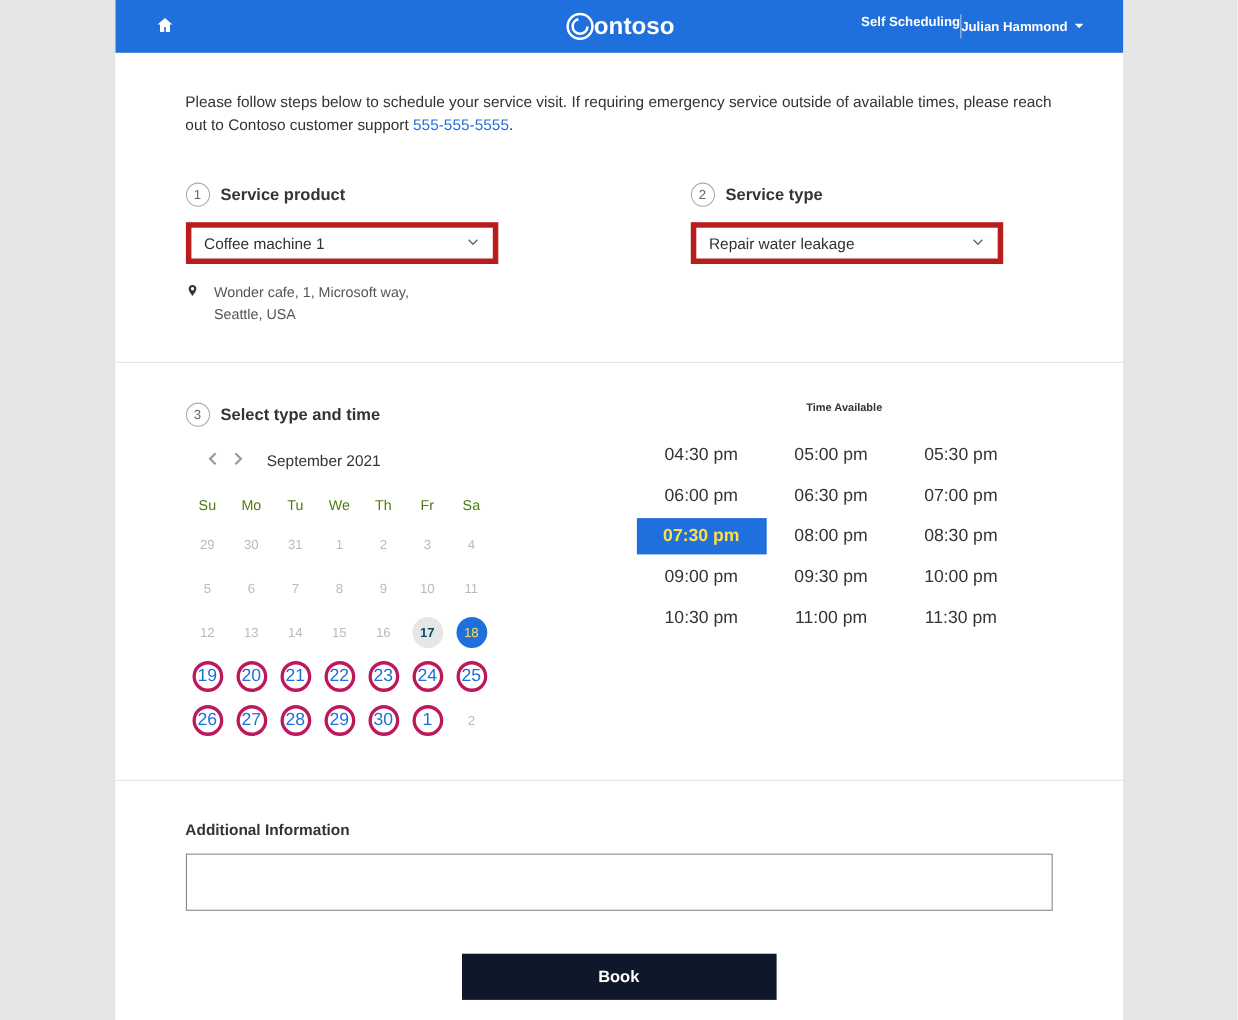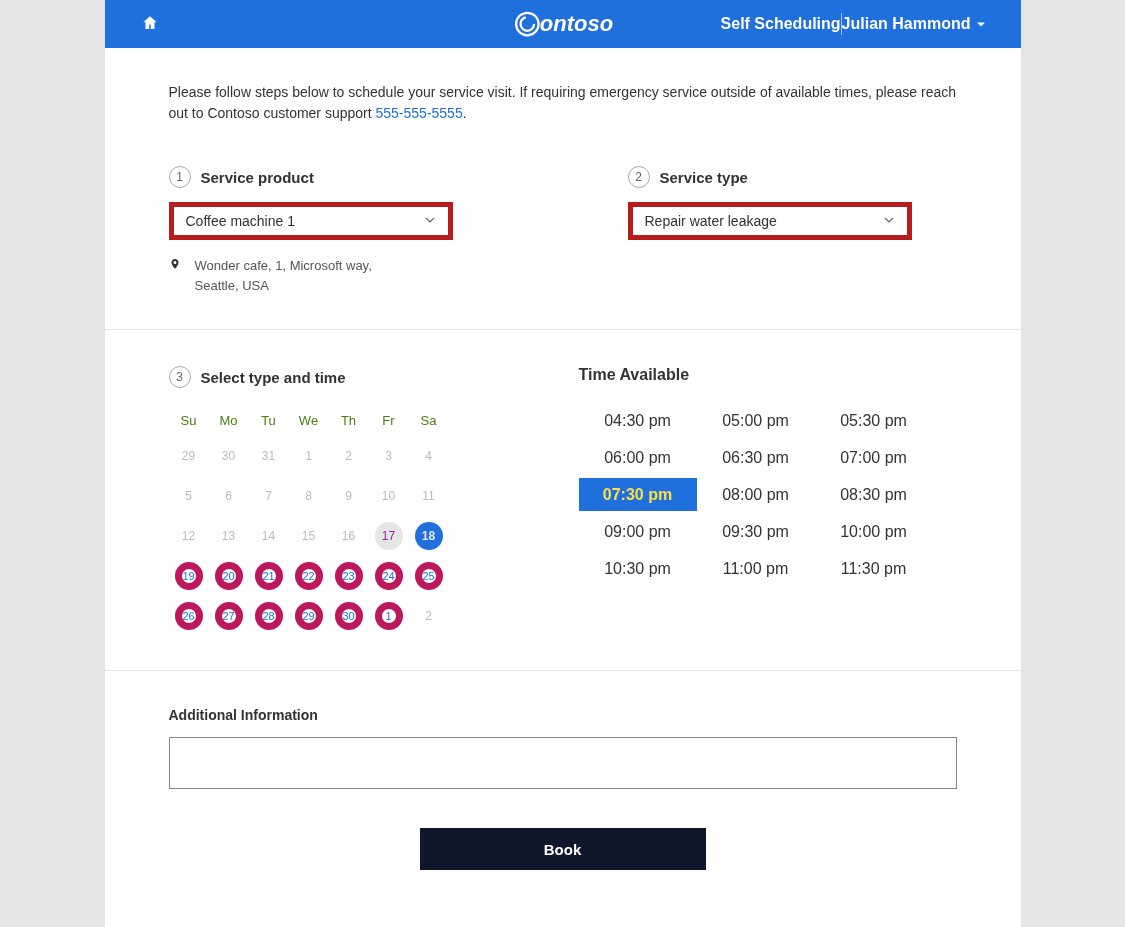--- a/index.html
+++ b/index.html
@@ -26,28 +26,26 @@
   }
   .home-icon { cursor: pointer; }
   .logo {
     position: absolute;
     left: 50%;
     transform: translateX(-50%);
     display: flex;
     align-items: center;
     font-size: 22px;
     font-weight: 600;
-    font-style: italic;
   }
   .logo svg { margin-right: -2px; }
   .header-right {
     margin-left: auto;
     display: flex;
-    align-items: center;
-    font-size: 16px;
+    font-size: 12px;
     font-weight: 600;
   }
   .vdiv { width:1px; height:22px; background:rgba(255,255,255,0.6); }
   .user-link { display:flex; align-items:center; gap:6px; cursor:pointer; }
   .content { padding: 34px 64px 0 64px; }
   .intro { font-size: 14px; color:#333; line-height:1.5; }
   .intro a { color:#1f6fdc; text-decoration:none; }
 
   .steps-row {
     display:flex;
@@ -84,29 +82,29 @@
   .calendar { margin-top:16px; }
   .cal-row { display:flex; }
   .cal-cell {
     width: 40px; height:40px;
     display:flex; align-items:center; justify-content:center;
     font-size:12px; color:#bbb;
   }
   .dow { color:#4d7c0f; font-size:13px; height:32px; }
   .day-avail {
     width:28px; height:28px; border-radius:50%;
-    border:7px solid #be185d; color:#1f6fdc;
+    border:3px solid #be185d; color:#1f6fdc;
     display:flex; align-items:center; justify-content:center;
-    cursor:pointer; font-size:11px;
-  }
-  .day-today { background:#e6e6e6; border-radius:50%; width:28px; height:28px; display:flex; align-items:center; justify-content:center; color:#a21caf; font-weight:400; cursor:pointer; }
-  .day-selected { background:#1f6fdc; color:#e5e5e5; border-radius:50%; width:28px; height:28px; display:flex; align-items:center; justify-content:center; font-weight:700; cursor:pointer; }
+    cursor:pointer; font-size:16px;
+  }
+  .day-today { background:#e6e6e6; border-radius:50%; width:28px; height:28px; display:flex; align-items:center; justify-content:center; color:#0c4a6e; font-weight:700; cursor:pointer; }
+  .day-selected { background:#1f6fdc; color:#fde047; border-radius:50%; width:28px; height:28px; display:flex; align-items:center; justify-content:center; font-weight:400; cursor:pointer; }
 
   .time-side { flex:1; padding-left: 50px; }
-  .time-title { font-weight:600; font-size:16px; margin-bottom:20px; }
+  .time-title { font-weight:600; font-size:10px; margin-bottom:20px;text-align:center; }
   .time-grid { display:grid; grid-template-columns: repeat(3, 118px); row-gap:4px; }
   .time-slot {
     height:33px; display:flex; align-items:center; justify-content:center;
     font-size:16px; color:#333; cursor:pointer;
   }
   .time-slot.selected { background:#1f6fdc; color:#fde047; font-weight:600; }
 
   .bottom { padding: 36px 64px 60px 64px; }
   .addl-label { font-weight:600; font-size:14px; margin-bottom:14px; }
   .addl-input {
@@ -200,20 +198,33 @@
     </div>
 
     <div class="divider"></div>
 
     <div class="section3">
       <div class="cal-side">
         <div class="step-header">
           <div class="step-num">3</div>
           <div class="step-title">Select type and time</div>
         </div>
+        <div class="cal-nav">
+          <span class="arrow">
+            <svg width="10" height="14" viewBox="0 0 10 14" fill="none" stroke="#999" stroke-width="2">
+                <path d="M7 2L2 7l5 5"></path>
+              </svg>
+          </span>
+          <span class="arrow">
+            <svg width="10" height="14" viewBox="0 0 10 14" fill="none" stroke="#999" stroke-width="2">
+                <path d="M3 2l5 5-5 5"></path>
+              </svg>
+          </span>
+          <span class="cal-month">September 2021</span>
+        </div>
         <div class="calendar" id="calendar">
             <div class="cal-row">
               <div class="cal-cell dow">Su</div>
               <div class="cal-cell dow">Mo</div>
               <div class="cal-cell dow">Tu</div>
               <div class="cal-cell dow">We</div>
               <div class="cal-cell dow">Th</div>
               <div class="cal-cell dow">Fr</div>
               <div class="cal-cell dow">Sa</div>
             </div>

